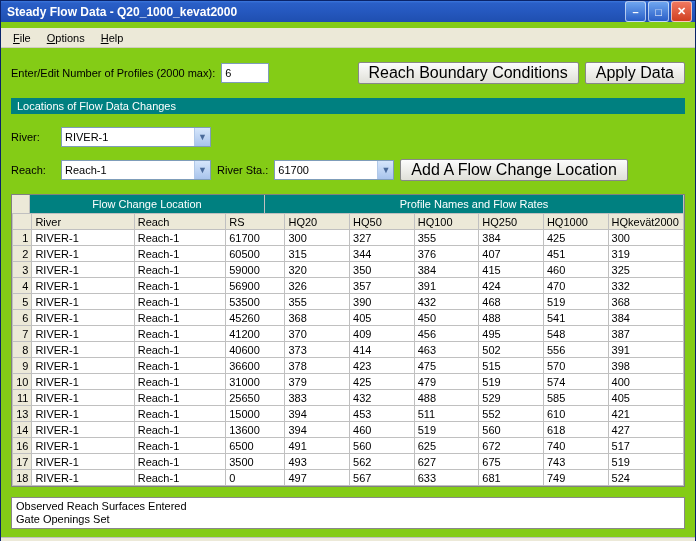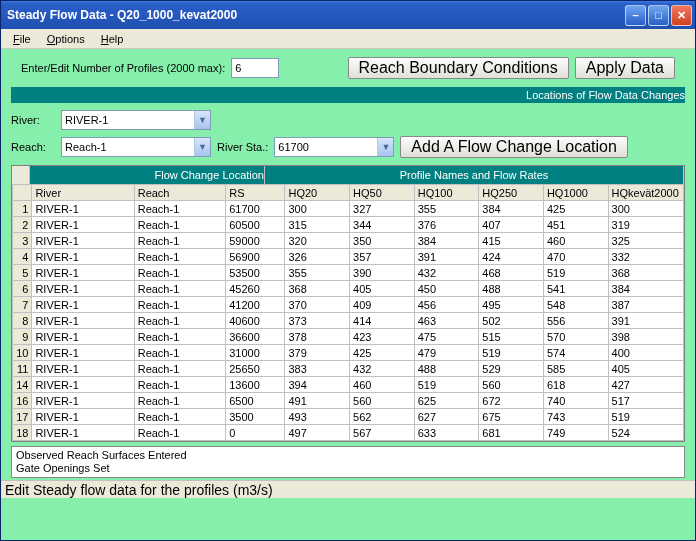--- a/index.html
+++ b/index.html
@@ -7,24 +7,25 @@
     font-family: Tahoma, Arial, sans-serif;
     font-size: 11px;
     background: #3a6ea5;
     width: 696px;
     height: 541px;
     overflow: hidden;
   }
   .window {
     width: 696px;
     height: 541px;
-    background: #86efac;
+    background: #84cc16;
     border: 1px solid #0a246a;
     display: flex;
     flex-direction: column;
+    gap: 6px;
   }
   .titlebar {
     height: 28px;
     background: linear-gradient(to bottom, #3b77dd 0%, #2a5fc7 10%, #2558bf 50%, #1f4fb0 100%);
     display: flex;
     align-items: center;
     padding: 0 3px 0 6px;
     color: white;
     font-weight: bold;
     font-size: 12px;
@@ -50,21 +51,21 @@
     align-items: center;
     padding: 7px 4px;
     border-bottom: 1px solid #d0ccc0;
   }
   .menuitem {
     padding: 2px 8px;
     cursor: default;
   }
   .menuitem span { text-decoration: underline; }
   .toolbar1 {
-    padding: 8px 20px;
+    padding: 8px 10px;
     display: flex;
     align-items: center;
     gap: 6px;
   }
   .label { color: #000; }
   .input-small {
     width: 48px; height: 20px;
     border: 1px solid #7f9db9;
     background: #fff;
     padding: 1px 3px;
@@ -77,22 +78,22 @@
     border: 1px solid #888;
     border-radius: 2px;
     background: linear-gradient(to bottom, #fcfcfc, #e0e0d8);
     font-family: inherit;
     font-size: 16px;
     cursor: default;
   }
   .teal-header {
     background: #008080;
     color: #fff;
-    text-align: right;
-    padding: 2px 0;
+    text-align: left;
+    padding: 2px 6px;
     margin: 0 10px 4px 10px;
     font-size: 11px;
   }
   .row {
     display: flex;
     align-items: center;
     padding: 3px 10px;
     gap: 6px;
   }
   .row .lbl { width: 44px; }
@@ -121,21 +122,21 @@
     height: 18px;
   }
   .tbl-top-headers div {
     background: #008080;
     color: #fff;
     text-align: center;
     line-height: 18px;
     font-size: 11px;
     border-right: 1px solid #c0c0c0;
   }
-  .tbl-top-headers .h1 { width: 290px; text-align: right; }
+  .tbl-top-headers .h1 { width: 290px; }
   .tbl-top-headers .h2 { flex: 1; }
   table {
     border-collapse: collapse;
     width: 100%;
     table-layout: fixed;
   }
   th, td {
     border: 1px solid #c0c0c0;
     padding: 1px 3px;
     text-align: left;
@@ -387,20 +388,32 @@
             <td>Reach-1</td>
             <td>25650</td>
             <td>383</td>
             <td>432</td>
             <td>488</td>
             <td>529</td>
             <td>585</td>
             <td>405</td>
           </tr>
           <tr>
+            <td class="idx">13</td>
+            <td>RIVER-1</td>
+            <td>Reach-1</td>
+            <td>15000</td>
+            <td>394</td>
+            <td>453</td>
+            <td>511</td>
+            <td>552</td>
+            <td>610</td>
+            <td>421</td>
+          </tr>
+          <tr>
             <td class="idx">14</td>
             <td>RIVER-1</td>
             <td>Reach-1</td>
             <td>13600</td>
             <td>394</td>
             <td>460</td>
             <td>519</td>
             <td>560</td>
             <td>618</td>
             <td>427</td>

